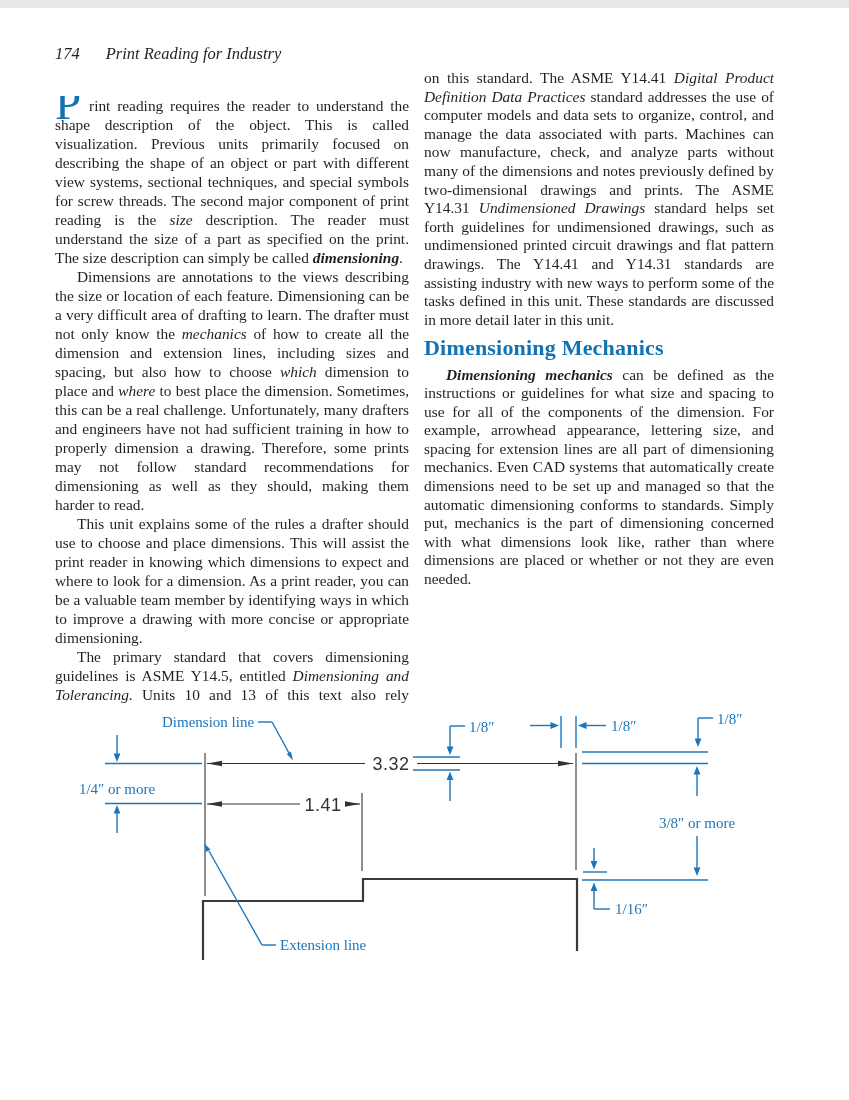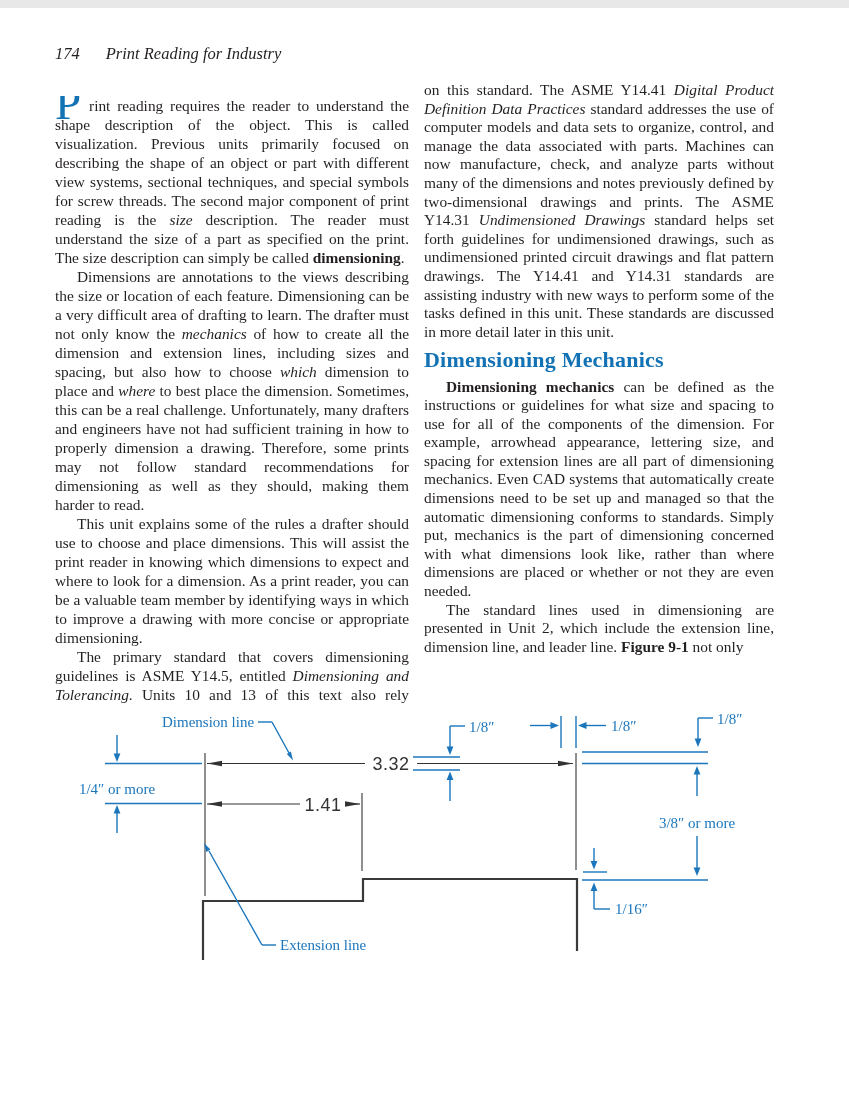--- a/index.html
+++ b/index.html
@@ -4,29 +4,29 @@
 <style>
   html,body{margin:0;padding:0;background:#e8e8e8;}
   .page{position:relative;width:849px;height:1100px;background:#ffffff;margin:8px auto;
         font-family:"Liberation Serif", serif;color:#231f20;overflow:hidden;}
 
   
   .running-head{position:absolute;left:55px;top:36px;font-style:italic;font-size:16.5px;color:#231f20;}
   .running-head .pagenum{font-style:italic;margin-right:26px;}
 
   
-  .col{position:absolute;top:73px;width:354px;height:630px;overflow:hidden;
+  .col{position:absolute;top:61px;width:354px;height:630px;overflow:hidden;
        font-size:15.4px;line-height:19px;text-align:justify;}
   .col-left{left:55px;top:88px;height:612px;}
   .col-right{left:424px;width:350px;line-height:18.6px;}
   .col p{margin:0;padding:0;}
   .col p.indent{text-indent:22px;}
   .col .i{font-style:italic;}
   .col .b{font-weight:bold;}
-  .col .bi{font-weight:bold;}
+  .col .bi{font-weight:bold;font-style:italic;}
 
   p.has-dropcap{position:relative;text-indent:34px;}
   .dropcap{position:absolute;left:0;top:-16px;font-size:47px;line-height:1;
            color:#1272b4;font-weight:normal;text-indent:0;}
 
   .h1{font-size:22px;font-weight:bold;color:#1272b4;letter-spacing:.2px;
       margin:7px 0 5px 0;text-align:left;line-height:1.1;}
   .h2{font-size:18.5px;font-weight:bold;color:#1a1a1a;letter-spacing:.2px;
       margin:5px 0 3px 0;text-align:left;line-height:1.1;}
 
@@ -58,21 +58,20 @@
       <p class="has-dropcap"><span class="dropcap">P</span><span>rint reading requires the reader to understand the shape description of the object. This is called visualization. Previous units primarily focused on describing the shape of an object or part with different view systems, sectional techniques, and special symbols for screw threads. The second major component of print reading is the </span><span class="i">size</span><span> description. The reader must understand the size of a part as specified on the print. The size description can simply be called </span><span class="bi">dimensioning</span><span>.</span></p>
       <p class="indent"><span>Dimensions are annotations to the views describing the size or location of each feature. Dimensioning can be a very difficult area of drafting to learn. The drafter must not only know the </span><span class="i">mechanics</span><span> of how to create all the dimension and extension lines, including sizes and spacing, but also how to choose </span><span class="i">which</span><span> dimension to place and </span><span class="i">where</span><span> to best place the dimension. Sometimes, this can be a real challenge. Unfortunately, many drafters and engineers have not had sufficient training in how to properly dimension a drawing. Therefore, some prints may not follow standard recommendations for dimensioning as well as they should, making them harder to read.</span></p>
       <p class="indent"><span>This unit explains some of the rules a drafter should use to choose and place dimensions. This will assist the print reader in knowing which dimensions to expect and where to look for a dimension. As a print reader, you can be a valuable team member by identifying ways in which to improve a drawing with more concise or appropriate dimensioning.</span></p>
       <p class="indent"><span>The primary standard that covers dimensioning guidelines is ASME Y14.5, entitled </span><span class="i">Dimensioning and Tolerancing</span><span>. Units 10 and 13 of this text also rely heavily</span></p>
     </div>
 
   <div class="col col-right">
       <p><span>on this standard. The ASME Y14.41 </span><span class="i">Digital Product Definition Data Practices</span><span> standard addresses the use of computer models and data sets to organize, control, and manage the data associated with parts. Machines can now manufacture, check, and analyze parts without many of the dimensions and notes previously defined by two-dimensional drawings and prints. The ASME Y14.31 </span><span class="i">Undimensioned Drawings</span><span> standard helps set forth guidelines for undimensioned drawings, such as undimensioned printed circuit drawings and flat pattern drawings. The Y14.41 and Y14.31 standards are assisting industry with new ways to perform some of the tasks defined in this unit. These standards are discussed in more detail later in this unit.</span></p>
       <div class="h1">Dimensioning Mechanics</div>
       <p class="indent"><span class="bi">Dimensioning mechanics</span><span> can be defined as the instructions or guidelines for what size and spacing to use for all of the components of the dimension. For example, arrowhead appearance, lettering size, and spacing for extension lines are all part of dimensioning mechanics. Even CAD systems that automatically create dimensions need to be set up and managed so that the automatic dimensioning conforms to standards. Simply put, mechanics is the part of dimensioning concerned with what dimensions look like, rather than where dimensions are placed or whether or not they are even needed.</span></p>
-      <p class="indent"><span>The standard lines used in dimensioning are presented in Unit 2, which include the extension line, dimension line, and leader line. </span><span class="b">Figure 9-1</span><span> not only</span></p>
     </div>
 
   <div class="figure-wrap">
     <svg width="760" height="285" viewBox="0 0 760 285" xmlns="http://www.w3.org/2000/svg">
 
       <g stroke="#3a3a3a" stroke-width="2.2" fill="none">
         <path d="M155,257 L155,198 L315,198 L315,176 L529,176 L529,248"></path>
       </g>
 
       <g stroke="#333333" stroke-width="1.1" fill="none">

